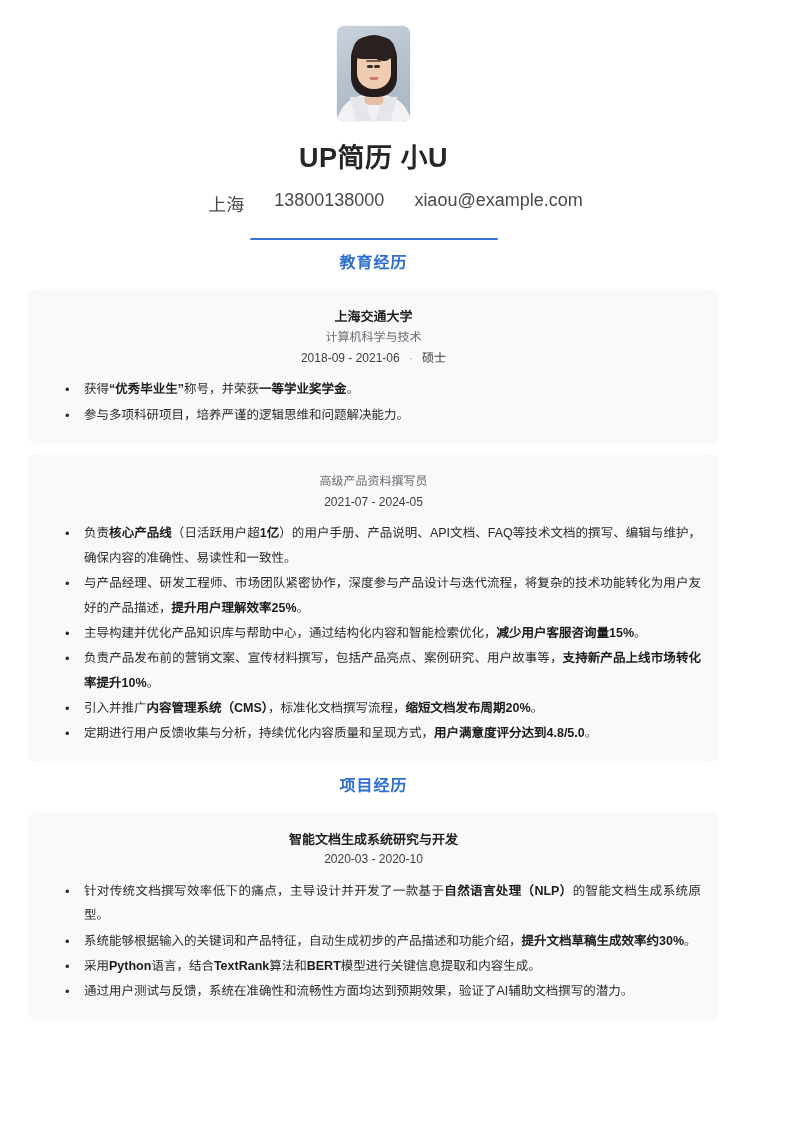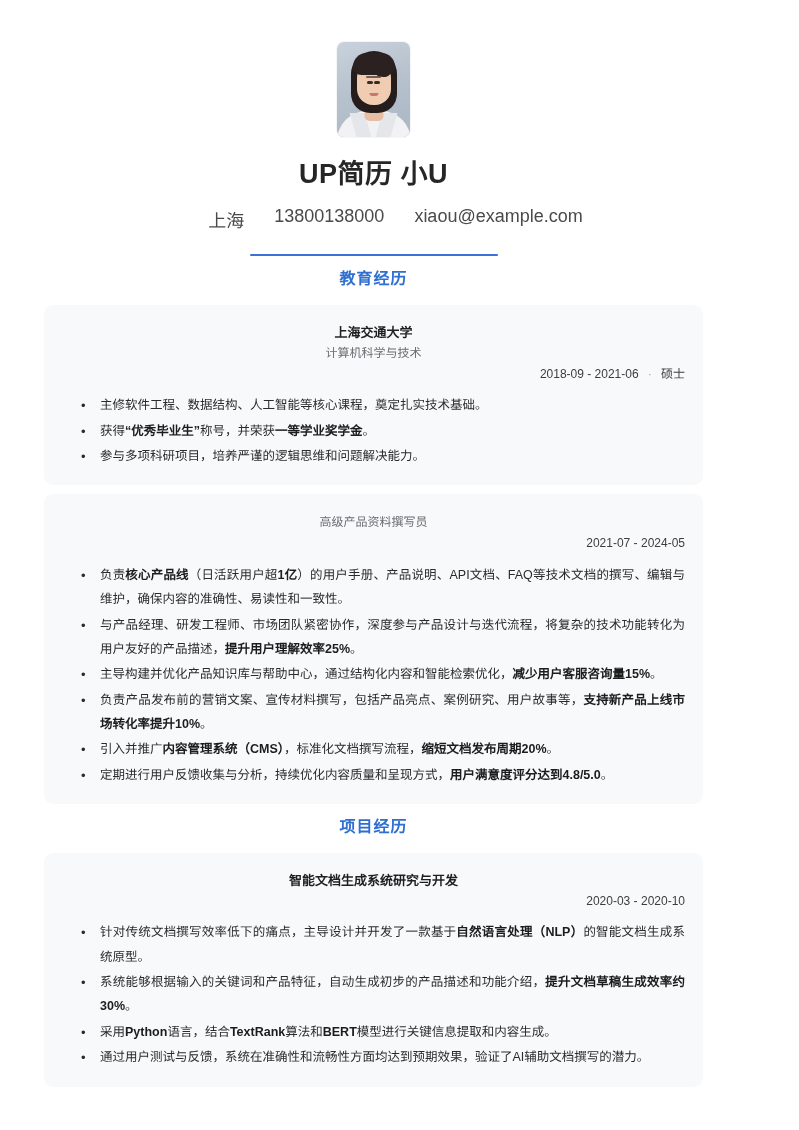--- a/index.html
+++ b/index.html
@@ -6,21 +6,21 @@
   * { box-sizing: border-box; }
   html, body { margin: 0; padding: 0; }
   body {
     width: 799px;
     height: 1130px;
     background: #ffffff;
     font-family: "Liberation Sans", "DejaVu Sans", sans-serif;
     color: #2b2b2b;
     overflow: hidden;
   }
-  .resume { width: 747px; height: 1130px; position: relative; padding: 16px; }
+  .resume { width: 747px; height: 1130px; position: relative; padding: 0; }
 
   
   .header { text-align: center; padding-top: 26px; }
   .avatar-wrap { display: flex; justify-content: center; }
   .avatar {
     width: 73px; height: 95px;
     border-radius: 7px;
     overflow: hidden;
     position: relative;
     background: linear-gradient(160deg,#c9d2dc 0%,#b7c2ce 45%,#aab6c4 100%);
@@ -128,21 +128,20 @@
   }
   .entry-sub {
     font-size: 12px;
     color: #6e6e72;
     line-height: 1.75;
   }
   .entry-meta {
     font-size: 12px;
     color: #3d3d3d;
     line-height: 1.8;
-    text-align: right;
   }
   .entry-meta .dot { color: #9a9a9e; margin: 0 6px; font-size: 11px; }
 
   ul.points {
     list-style: none;
     margin: 8px 0 0;
     padding: 0;
   }
   ul.points li {
     position: relative;
@@ -204,21 +203,20 @@
       <div class="entry-head">
         <div class="entry-title">上海交通大学</div>
         <div class="entry-sub">计算机科学与技术</div>
         <div class="entry-meta">
           <span>2018-09 - 2021-06</span>
           <span class="dot">·</span>
           <span>硕士</span>
         </div>
       </div>
       <ul class="points">
-          <li>主修软件工程、数据结构、人工智能等核心课程，奠定扎实技术基础。</li>
           <li>获得<b>“优秀毕业生”</b>称号，并荣获<b>一等学业奖学金</b>。</li>
           <li>参与多项科研项目，培养严谨的逻辑思维和问题解决能力。</li>
         </ul>
     </div>
   </div>
 
   <div class="section">
     <div class="panel">
       <div class="entry-head">
         <div class="entry-sub">高级产品资料撰写员</div>

